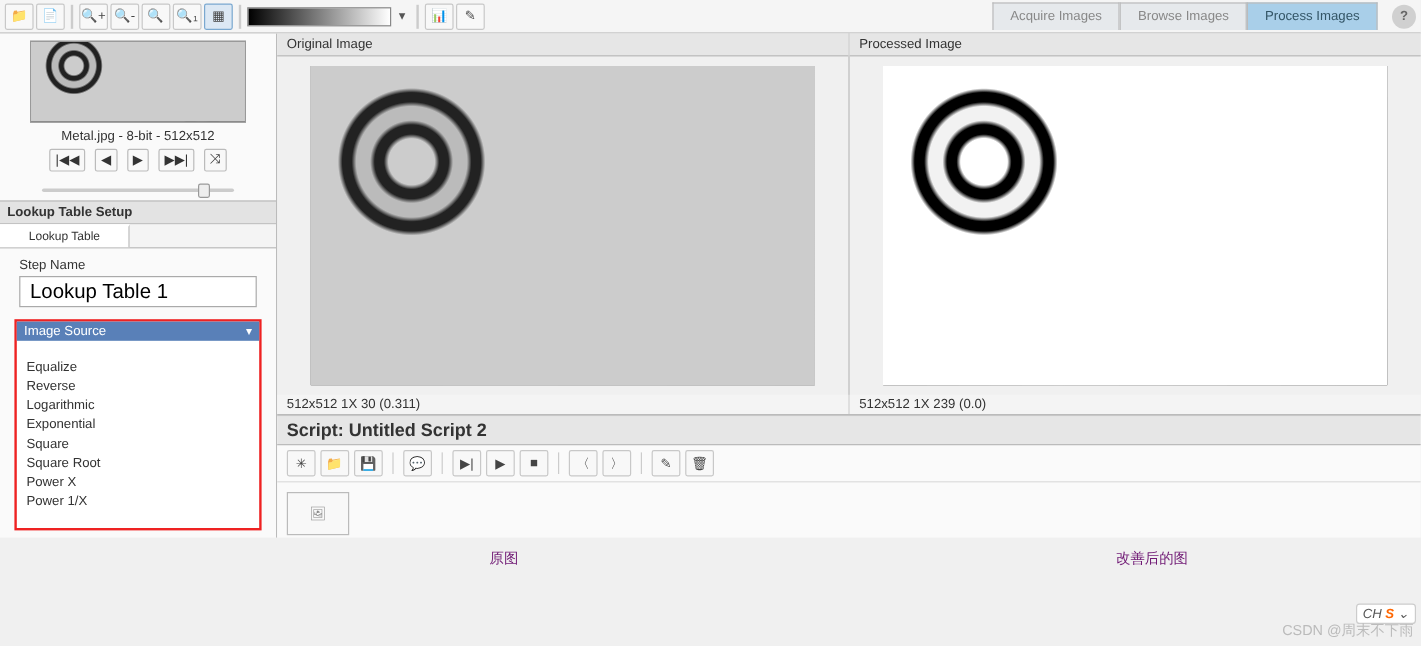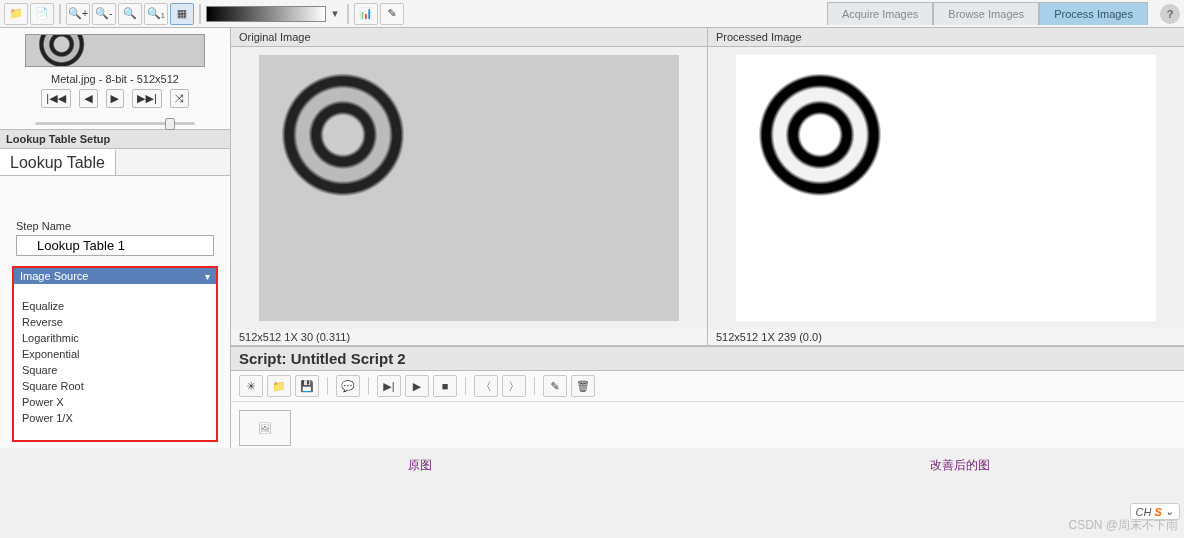--- a/index.html
+++ b/index.html
@@ -29,24 +29,24 @@
     linear-gradient(135deg, #999 0%, #222 40%, #888 60%, #111 100%);
   }
   .thumb-info { text-align: center; color: #333; margin: 6px 0 4px; font-size: 11px; }
   .play-ctrl { display:flex; justify-content:center; gap: 8px; color:#333; font-size: 11px; margin-bottom:4px;}
   .play-ctrl span { cursor:pointer; padding:2px 4px; border:1px solid #bbb; border-radius:2px; background:#f8f8f8; min-width:16px; text-align:center;}
   .slider { width: 160px; height: 14px; margin: 4px auto 0; position:relative; }
   .slider-track { position:absolute; top:6px; left:0; right:0; height:3px; background:#ccc; border-radius:2px;}
   .slider-thumb { position:absolute; top:2px; left:130px; width:10px; height:12px; background:#eee; border:1px solid #999; border-radius:2px;}
   .left-header { background: #e3e3e3; border-top:1px solid #bbb; border-bottom:1px solid #bbb; padding: 3px 6px; font-weight: bold; color:#333; margin: 10px -10px 0; }
   .tab-row { display:flex; margin: 0 -10px; border-bottom:1px solid #bbb; background:#f4f4f4;}
-  .subtab { padding:3px 10px; background:#fff; border-right:1px solid #bbb; border-top:2px solid #fff; font-size:16px; color:#333;}
-  .form-area { padding: 8px 6px 0; margin-top: 36px; }
+  .subtab { padding:3px 24px; background:#fff; border-right:1px solid #bbb; border-top:2px solid #fff; font-size:10px; color:#333;}
+  .form-area { padding: 8px 6px 0; }
   .form-label { font-size:11px; color:#333; margin-bottom:3px; display:block;}
-  .form-input { width:100%; border:1px solid #aaa; padding:2px 20px; font-size:13px; }
+  .form-input { width:100%; border:1px solid #aaa; padding:2px 8px; font-size:17px; }
   .listbox { margin: 10px 2px 0; border: 2px solid #e22; background:#fff; padding:0; }
   .listbox-header { background: #5980b8; color:#fff; padding:2px 6px; font-size:11px; display:flex; justify-content:space-between; align-items:center;}
   .listbox-header .arrow { font-size:10px; }
   .listbox-item { padding:1px 8px; font-size:11px; color:#333; cursor:pointer; line-height:14px; }
   .listbox-pad { height:14px; }
   
   .center-pane { flex:1; display:flex; flex-direction:column; background:#f0f0f0; }
   .image-row { flex:1; display:flex; border-bottom:1px solid #bbb; min-height:0; }
   .image-col { flex:1; display:flex; flex-direction:column; border-right:1px solid #bbb; min-width:0; }
   .img-header { background:#e6e6e6; border-bottom:1px solid #bbb; padding:3px 8px; font-weight:normal; color:#333; font-size:11px;}

